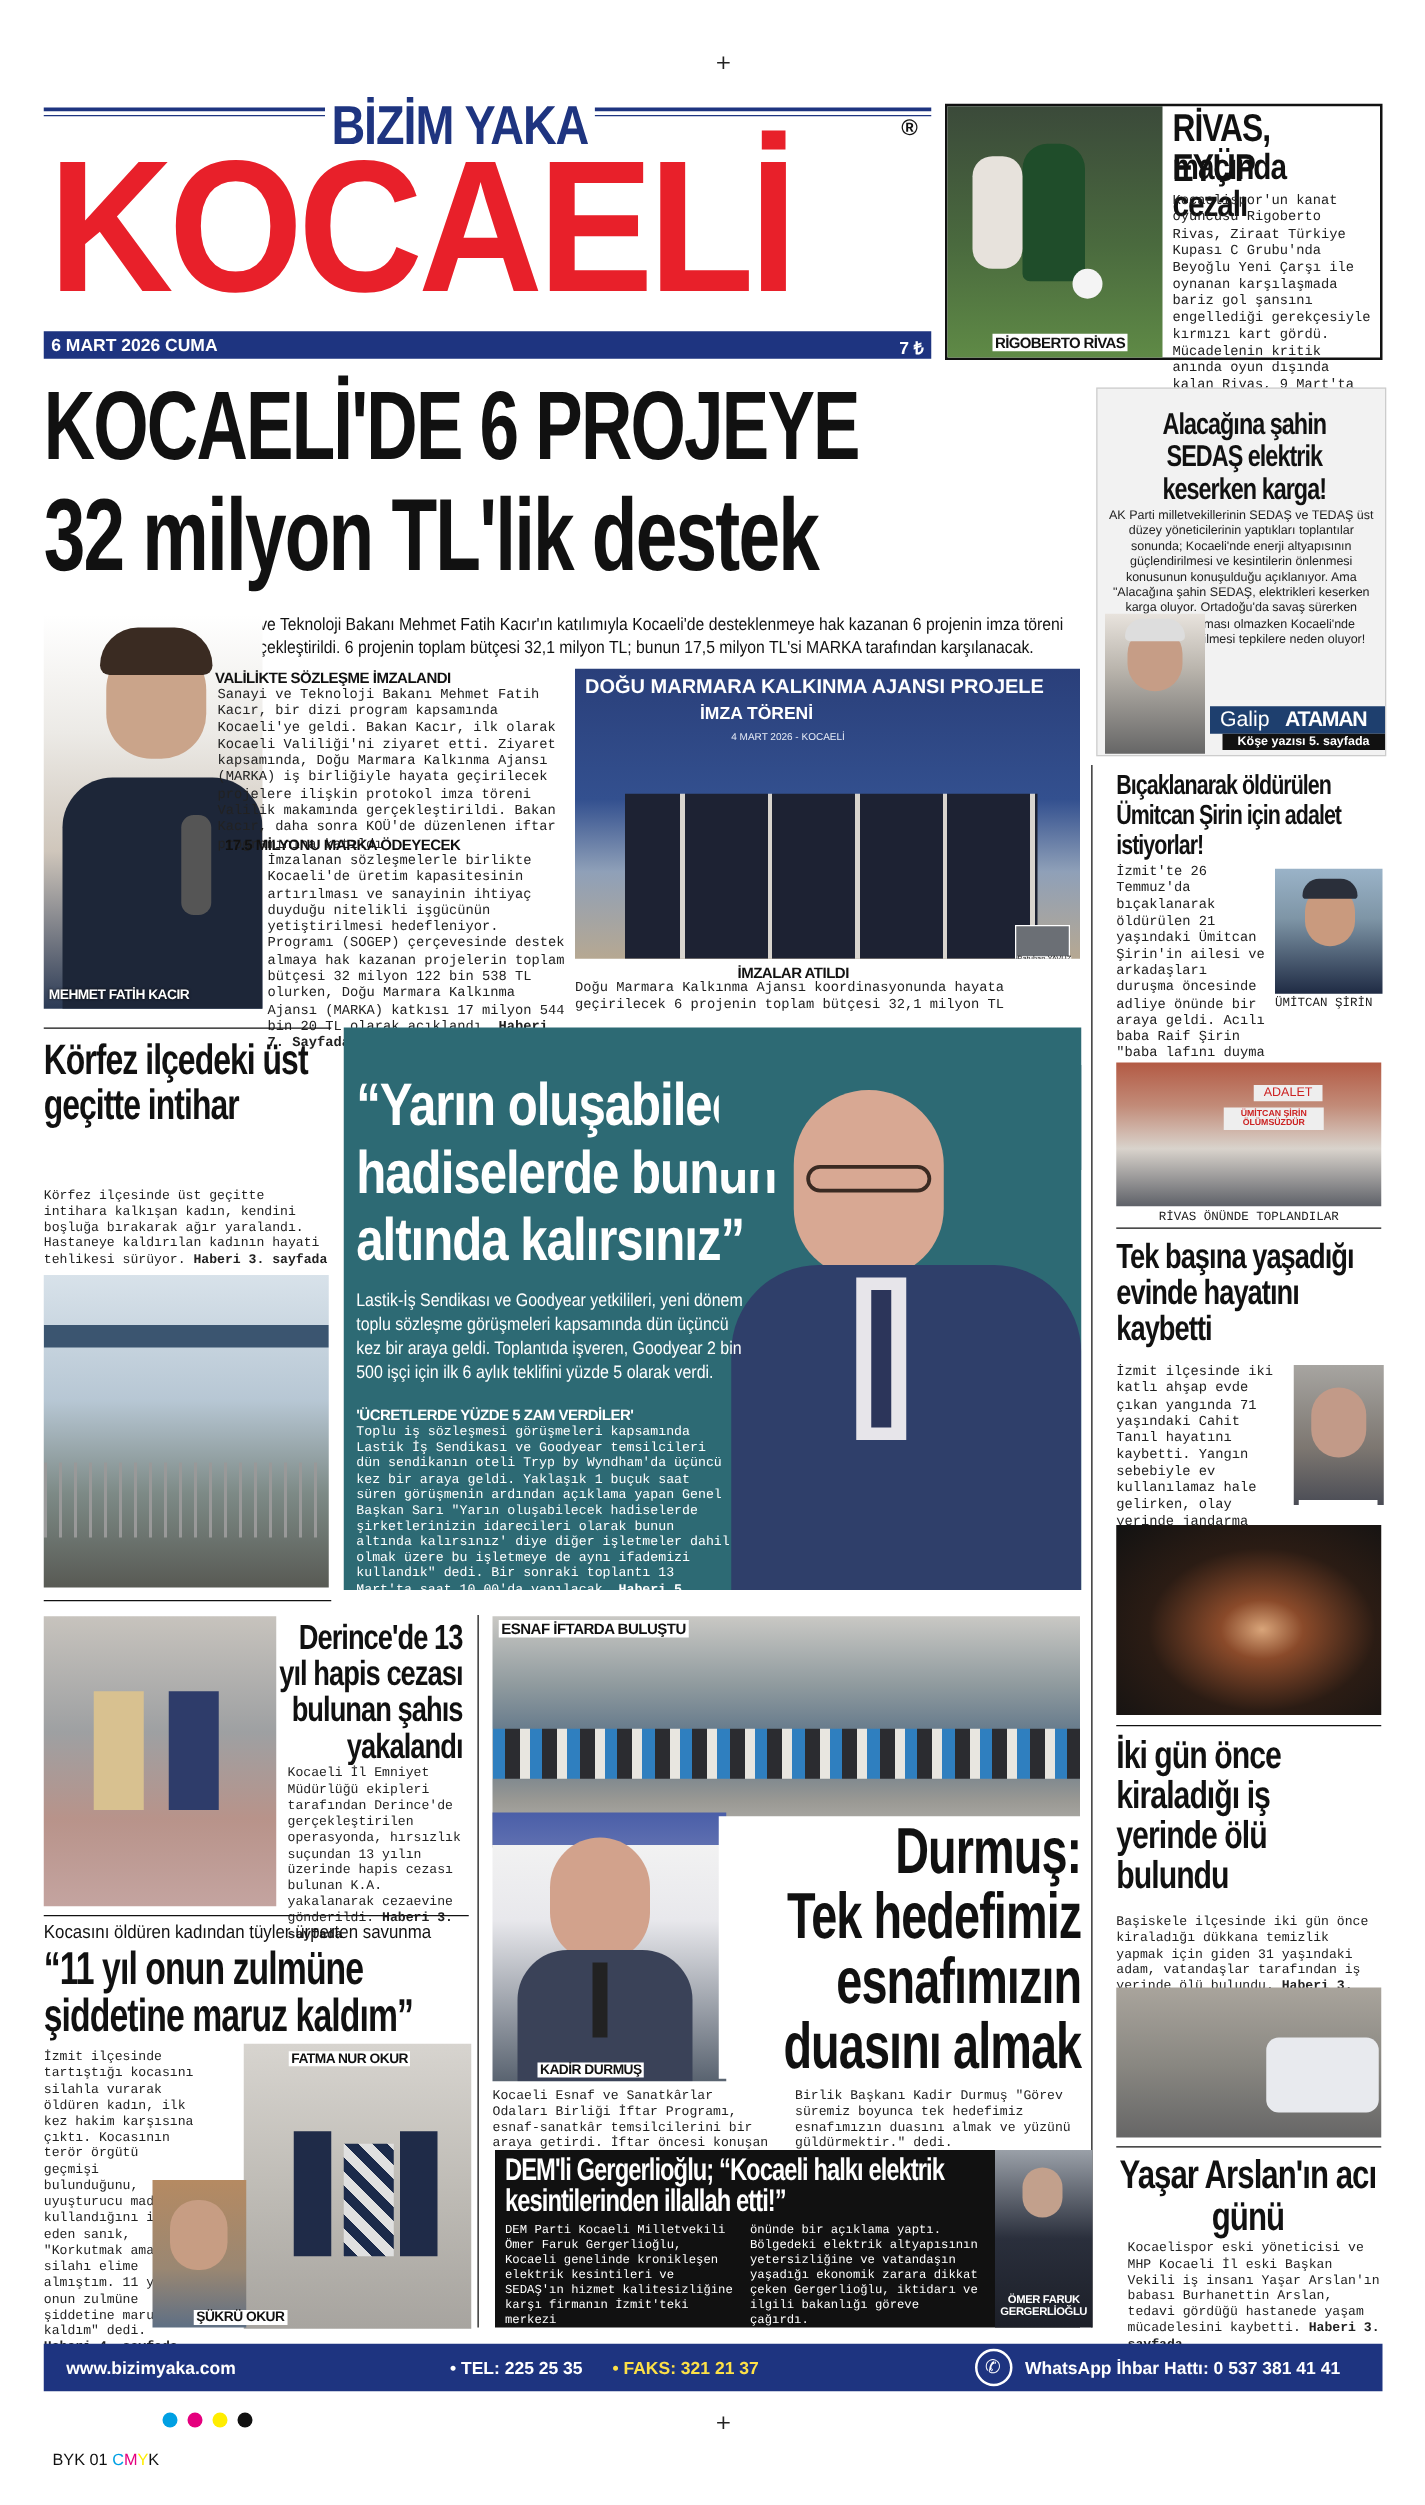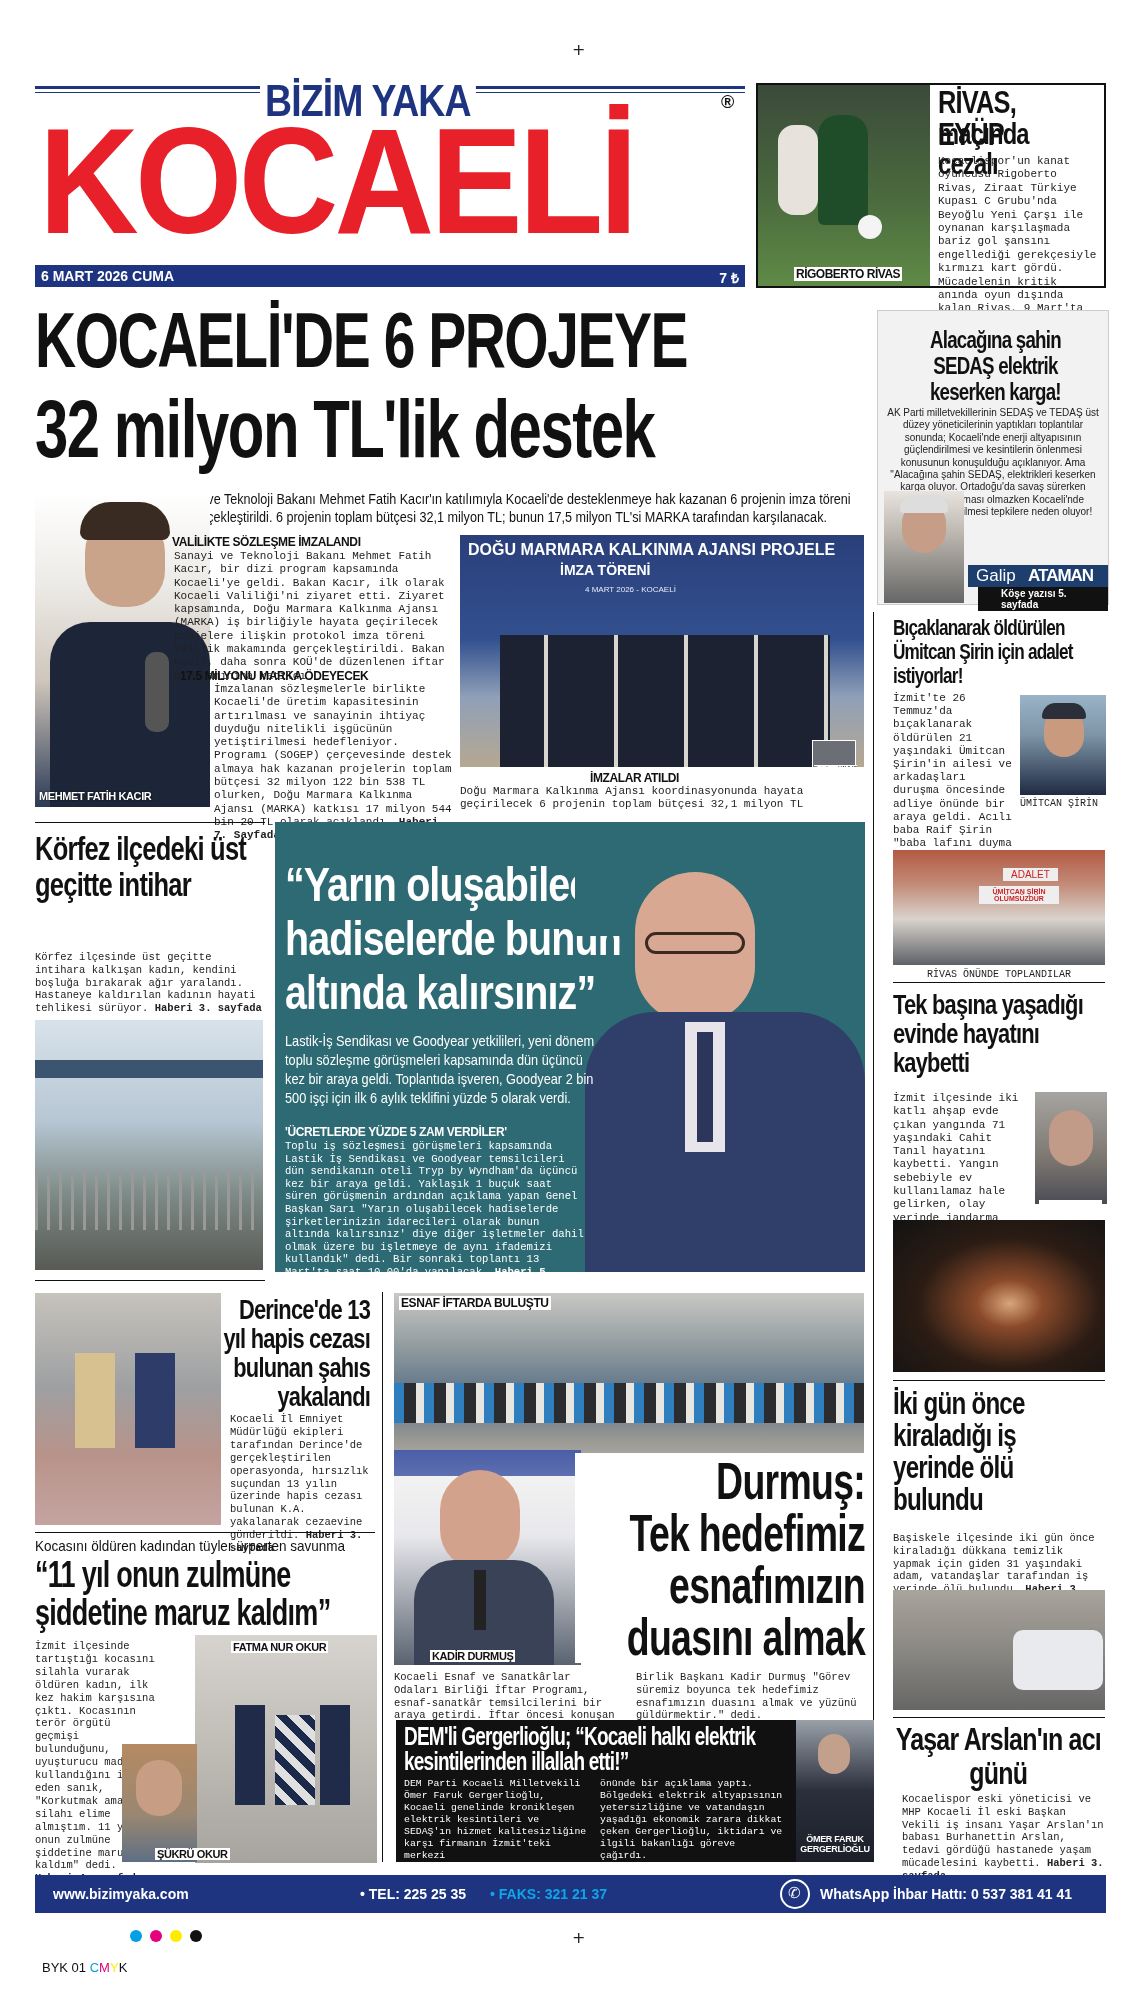--- a/index.html
+++ b/index.html
@@ -84,21 +84,21 @@
   </div>
   <div class="abs sans" style="left:6px;top:96px;width:218px;font-size:10px;line-height:12.4px;text-align:center;color:#222">AK Parti milletvekillerinin SEDAŞ ve TEDAŞ üst düzey yöneticilerinin yaptıkları toplantılar sonunda; Kocaeli'nde enerji altyapısının güçlendirilmesi ve kesintilerin önlenmesi konusunun konuşulduğu açıklanıyor. Ama "Alacağına şahin SEDAŞ, elektrikleri keserken karga oluyor. Ortadoğu'da savaş sürerken elektrik kısıtlaması olmazken Kocaeli'nde elektriklerin kesilmesi tepkilere neden oluyor!</div>
   <div class="abs photo" style="left:6px;top:180px;width:80px;height:112px;background:linear-gradient(180deg,#e8e3dd,#b9b4ac 40%,#666 100%)">
     <div class="abs" style="left:18px;top:10px;width:44px;height:52px;background:#c69d86;border-radius:22px"></div>
     <div class="abs" style="left:16px;top:4px;width:48px;height:18px;background:#ddd;border-radius:22px 22px 6px 6px"></div>
   </div>
   <div class="abs" style="left:90px;top:254px;width:140px;height:22px;background:#1e3f6e">
     <span class="abs sans" style="left:8px;top:1px;font-size:17px;color:#fff">Galip</span>
     <span class="abs cond" style="left:60px;top:1px;font-size:17px;color:#fff">ATAMAN</span>
   </div>
-  <div class="abs cond" style="left:100px;top:276px;font-size:10px;color:#fff;background:#111;padding:1px 23px;letter-spacing:0">Köşe yazısı 5. sayfada</div>
+  <div class="abs cond" style="left:100px;top:276px;font-size:10px;color:#fff;background:#111;padding:1px 12px;letter-spacing:0">Köşe yazısı 5. sayfada</div>
 </div>
 
 <div class="abs rule" style="left:873px;top:612px;width:1px;height:1250px"></div>
 
 <div class="abs cond" style="left:893px;top:616px;width:300px;font-size:22px;line-height:24px;transform:scaleX(0.78)">Bıçaklanarak öldürülen Ümitcan Şirin için adalet istiyorlar!</div>
 <div class="abs body-text" style="left:893px;top:692px;width:122px;font-size:11px;line-height:13.2px">
   <span>İzmit'te 26 Temmuz'da bıçaklanarak öldürülen 21 yaşındaki Ümitcan Şirin'in ailesi ve arkadaşları duruşma öncesinde adliye önünde bir araya geldi. Acılı baba Raif Şirin "baba lafını duyma hakkımı elimden aldılar adalet istiyoruz" diyerek feryat etti.</span>
   <b class="more">Haberi 3. sayfada</b>
 </div>
 <div class="abs photo" style="left:1020px;top:695px;width:86px;height:100px;background:linear-gradient(180deg,#9ab3c8 0%,#7e95a6 40%,#1f2b44 100%)">
@@ -226,21 +226,21 @@
   <div class="abs body-text" style="left:204px;top:58px;width:188px;font-size:9.8px;line-height:12px;color:#fff">önünde bir açıklama yaptı. Bölgedeki elektrik altyapısının yetersizliğine ve vatandaşın yaşadığı ekonomik zarara dikkat çeken Gergerlioğlu, iktidarı ve ilgili bakanlığı göreve çağırdı.</div>
   <div class="abs photo" style="left:400px;top:0;width:78px;height:142px;background:linear-gradient(180deg,#9aa0a8,#2a2f3c 50%,#1c1f28)">
     <div class="abs" style="left:22px;top:14px;width:32px;height:40px;background:#c2a08c;border-radius:16px"></div>
     <div class="abs cond" style="left:4px;top:114px;width:70px;font-size:9px;line-height:10px;color:#fff;text-align:center;letter-spacing:-0.3px">ÖMER FARUK GERGERLİOĞLU</div>
   </div>
 </div>
 
 <div class="abs" style="left:35px;top:1875px;width:1071px;height:38px;background:#1e3480">
   <span class="abs cond" style="left:18px;top:11px;font-size:14px;color:#fff;letter-spacing:0">www.bizimyaka.com</span>
   <span class="abs cond" style="left:325px;top:11px;font-size:14px;color:#fff;letter-spacing:0">• TEL: 225 25 35</span>
-  <span class="abs cond" style="left:455px;top:11px;font-size:14px;color:#0ea5e9;letter-spacing:0">• FAKS: 321 21 37</span>
+  <span class="abs cond" style="left:455px;top:11px;font-size:14px;color:#fde047;letter-spacing:0">• FAKS: 321 21 37</span>
   <span class="abs" style="left:745px;top:4px;width:30px;height:30px;border:2px solid #fff;border-radius:50%">
     <span class="abs sans" style="left:6px;top:3px;font-size:15px;color:#fff">✆</span>
   </span>
   <span class="abs cond" style="left:785px;top:11px;font-size:14px;color:#fff;letter-spacing:0">WhatsApp İhbar Hattı: 0 537 381 41 41</span>
 </div>
 
 <div class="abs" style="left:130px;top:1930px;width:80px;height:14px">
   <span class="abs" style="left:0;top:0;width:12px;height:12px;border-radius:50%;background:#00a0e3"></span>
   <span class="abs" style="left:20px;top:0;width:12px;height:12px;border-radius:50%;background:#e5007e"></span>
   <span class="abs" style="left:40px;top:0;width:12px;height:12px;border-radius:50%;background:#ffed00"></span>

